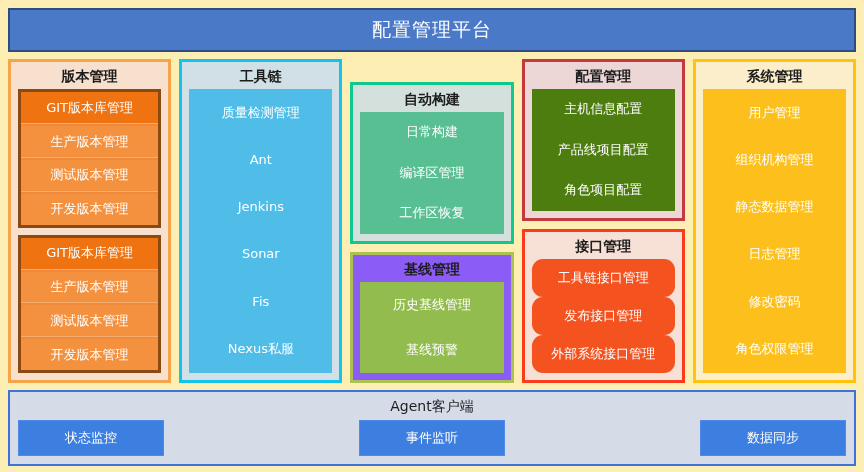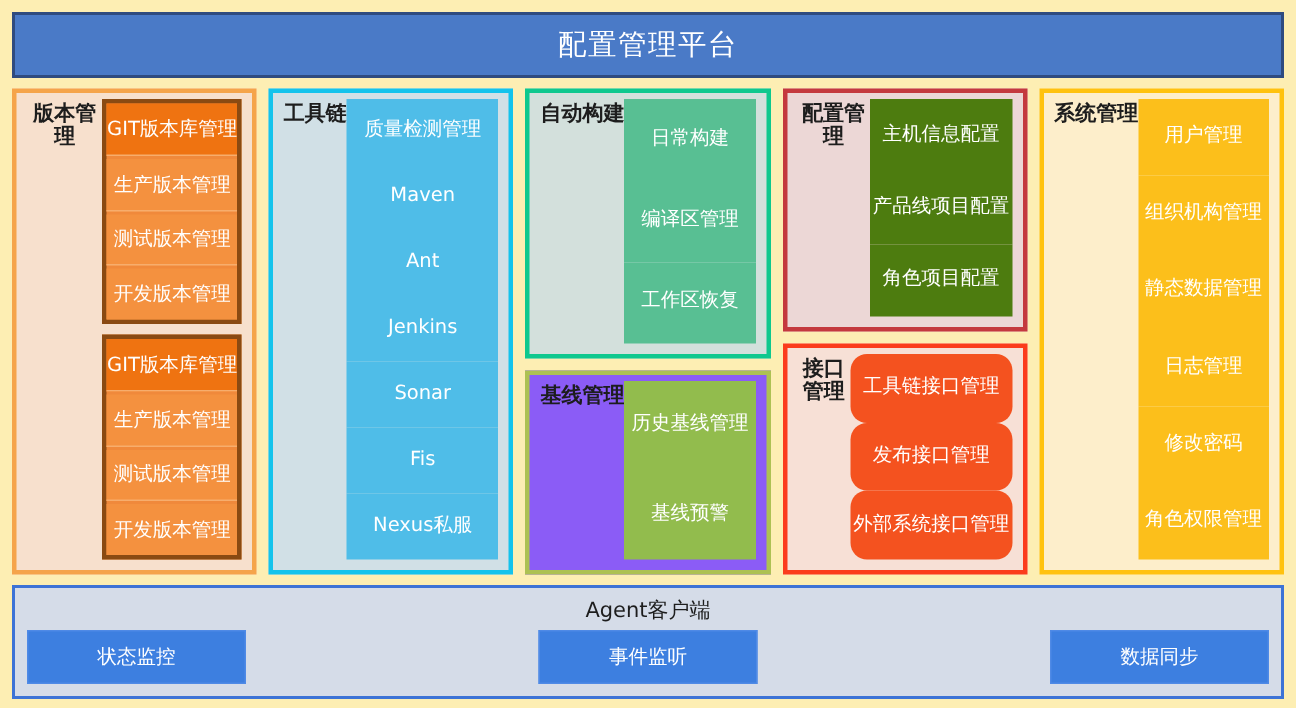--- a/index.html
+++ b/index.html
@@ -49,21 +49,21 @@
     flex-direction: column;
     gap: 8px;
     min-width: 0;
   }
 
   
   .panel {
     border-width: 3px;
     border-style: solid;
     display: flex;
-    flex-direction: row;
+    flex-direction: column;
     padding: 4px 7px 7px 7px;
     min-height: 0;
   }
   .panel-title {
     text-align: center;
     font-size: 14px;
     font-weight: bold;
     color: #1d1d1d;
     padding: 3px 0 5px 0;
     line-height: 1.1;
@@ -129,21 +129,22 @@
     background: #d1e0e6;
     flex: 1 1 auto;
   }
   .item-tool { background: #4fbde8; }
 
   
   .panel-build {
     border-color: #0fc88e;
     background: #d3e0dc;
     flex: 0 0 auto;
-    height: 180px;
+    height: 162px;
+    margin-top: 23px;
   }
   .item-build { background: #58bf93; }
 
   .panel-baseline {
     border-color: #adc153;
     background: #8b5cf6;
     flex: 1 1 auto;
   }
   .item-baseline { background: #92bc4d; }
 
@@ -241,21 +242,20 @@
 
         </div>
       </div>
     </div>
 
     <div class="col">
       <div class="panel panel-tools">
         <div class="panel-title">工具链</div>
         <div class="panel-items">
           <div class="item item-tool">质量检测管理</div>
-          <div class="item item-tool">Maven</div>
           <div class="item item-tool">Ant</div>
           <div class="item item-tool">Jenkins</div>
           <div class="item item-tool">Sonar</div>
           <div class="item item-tool">Fis</div>
           <div class="item item-tool">Nexus私服</div>
         </div>
       </div>
     </div>
 
     <div class="col">

